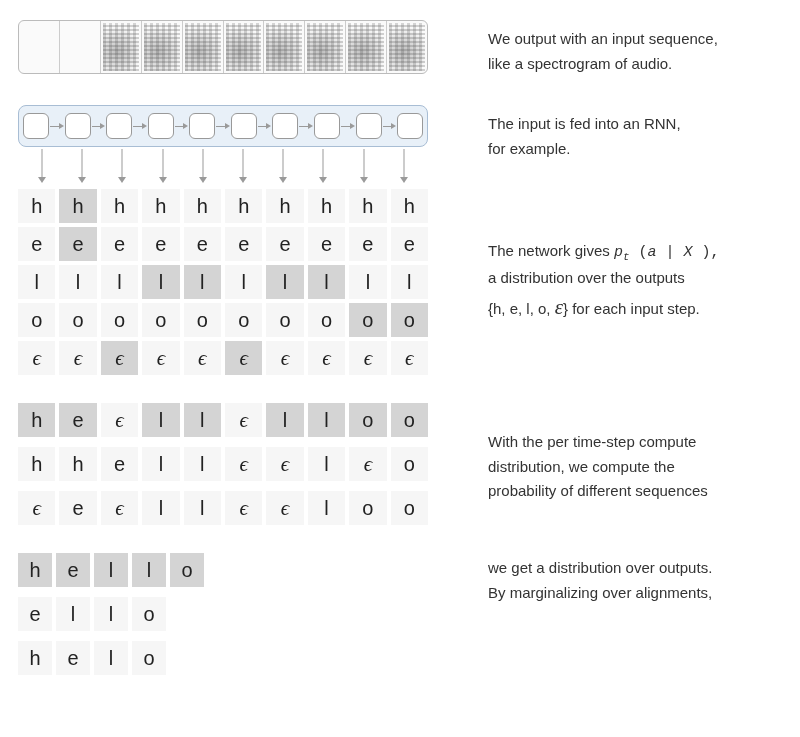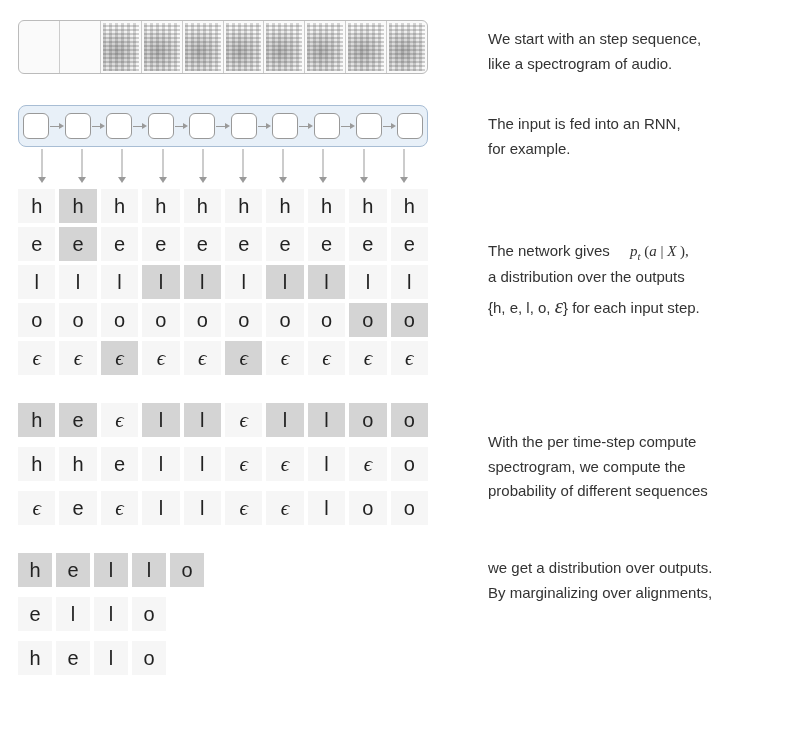--- a/index.html
+++ b/index.html
@@ -137,21 +137,21 @@
     align-items: center;
     justify-content: center;
     font-size: 20px;
     color: #222;
     background: #f6f6f6;
   }
   .cell.dark { background: #d4d4d4; }
   .eps { font-family: 'Times New Roman', serif; font-style: italic; font-size: 21px; }
   .grid + .grid { margin-top: 10px; }
 
-  .math { font-family: Liberation Serif, serif; margin-left: 16px; }
+  .math { font-family: Liberation Mono, monospace; }
   .math .sub { font-size: 0.72em; vertical-align: sub; font-style: italic;}
   .math .it { font-style: italic; }
 </style>
 </head>
 <body>
 
 <div class="row">
   <div class="left-col">
     <div class="spectro-container" id="spectro">
         <div class="spectro-cell"></div>
@@ -176,21 +176,21 @@
         </div>
         <div class="spectro-cell">
           <div class="noise"></div>
         </div>
         <div class="spectro-cell">
           <div class="noise"></div>
         </div>
       </div>
   </div>
   <div class="right-col">
-    <p>We start with an step sequence,</p>
+    <p>We output with an input sequence,</p>
     <p>like a spectrogram of audio.</p>
   </div>
 </div>
 
 <div class="row">
   <div class="left-col">
     <div class="rnn-box" id="rnnbox">
         <div class="rnn-cell"></div>
         <div class="rnn-arrow"></div>
         <div class="rnn-cell"></div>
@@ -362,21 +362,21 @@
         <div class="cell">
           <span class="eps">ϵ</span>
         </div>
         <div class="cell">l</div>
         <div class="cell">o</div>
         <div class="cell">o</div>
       </div>
     </div>
   <div class="right-col" style="padding-top:28px">
     <p>With the per time-step compute</p>
-    <p>spectrogram, we compute the</p>
+    <p>distribution, we compute the</p>
     <p>probability of different sequences</p>
   </div>
 </div>
 
 <div class="row" style="margin-bottom:0">
   <div class="left-col" id="outblock">
       <div class="grid grid-row5" style="grid-template-columns: repeat(5, 34px);">
         <div class="cell dark">h</div>
         <div class="cell dark">e</div>
         <div class="cell dark">l</div>

